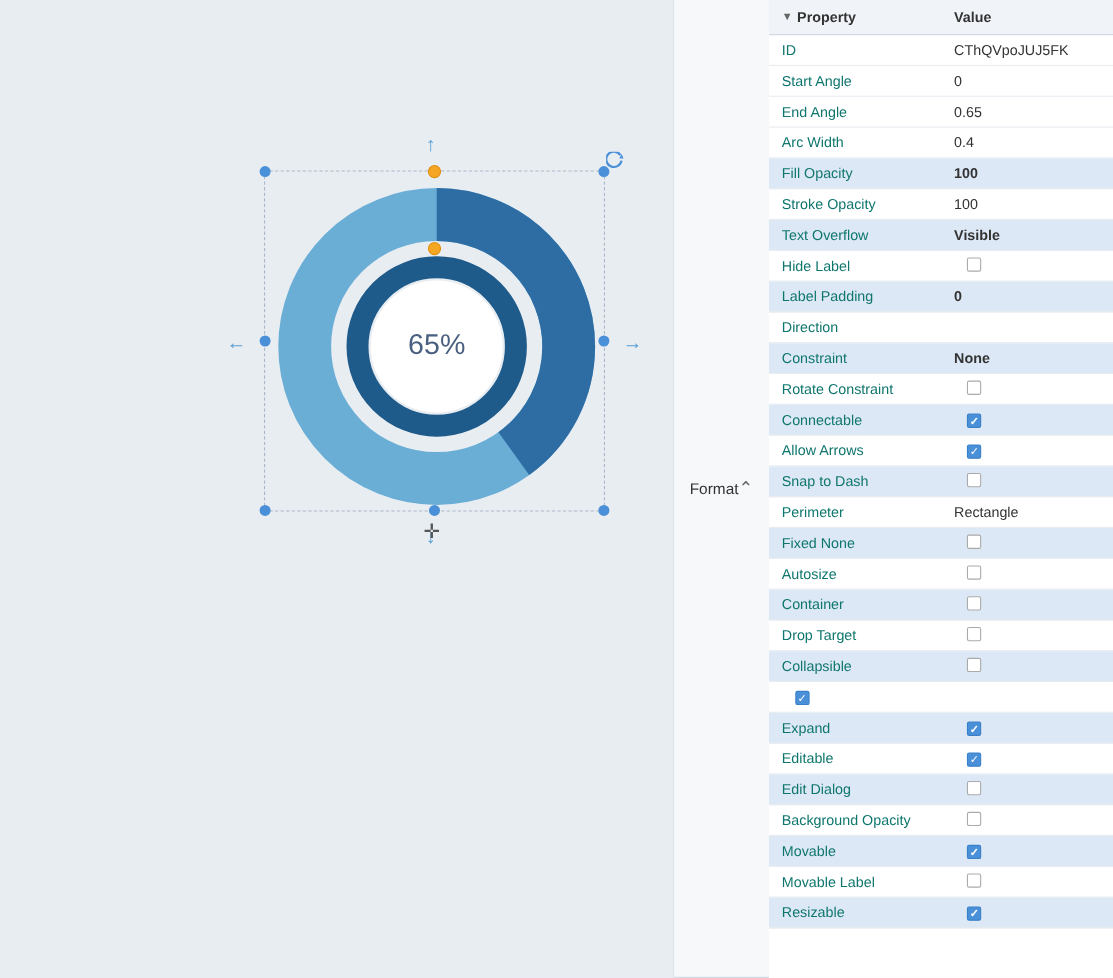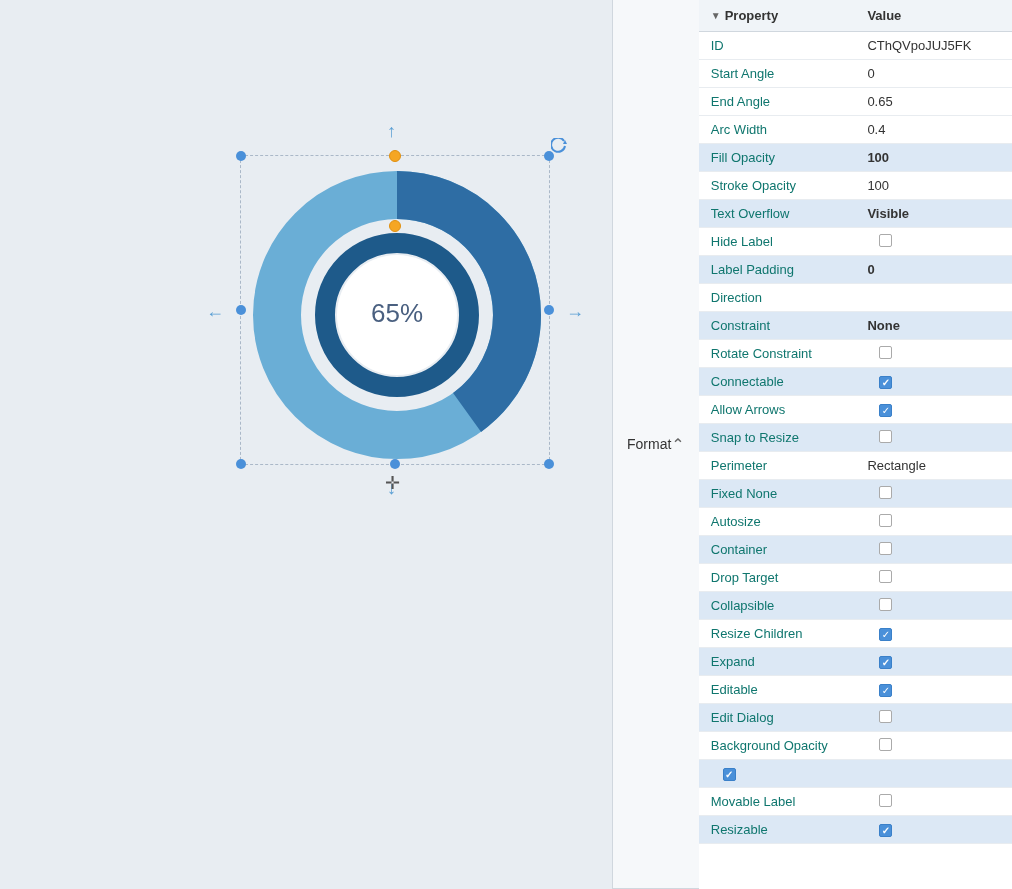--- a/index.html
+++ b/index.html
@@ -334,21 +334,21 @@
         </div>
         <div class="prop-row highlighted">
           <div class="prop-name">Connectable</div>
           <div class="prop-value"><span class="checkbox checked">✓</span></div>
         </div>
         <div class="prop-row">
           <div class="prop-name">Allow Arrows</div>
           <div class="prop-value"><span class="checkbox checked">✓</span></div>
         </div>
         <div class="prop-row highlighted">
-          <div class="prop-name">Snap to Resize</div>
+          <div class="prop-name">Snap to Dash</div>
           <div class="prop-value"><span class="checkbox"></span></div>
         </div>
         <div class="prop-row">
           <div class="prop-name">Perimeter</div>
           <div class="prop-value">Rectangle</div>
         </div>
         <div class="prop-row highlighted">
           <div class="prop-name">Fixed None</div>
           <div class="prop-value"><span class="checkbox"></span></div>
         </div>
@@ -362,40 +362,40 @@
         </div>
         <div class="prop-row">
           <div class="prop-name">Drop Target</div>
           <div class="prop-value"><span class="checkbox"></span></div>
         </div>
         <div class="prop-row highlighted">
           <div class="prop-name">Collapsible</div>
           <div class="prop-value"><span class="checkbox"></span></div>
         </div>
         <div class="prop-row">
-          <div class="prop-name">Resize Children</div>
           <div class="prop-value"><span class="checkbox checked">✓</span></div>
         </div>
         <div class="prop-row highlighted">
           <div class="prop-name">Expand</div>
           <div class="prop-value"><span class="checkbox checked">✓</span></div>
         </div>
         <div class="prop-row">
           <div class="prop-name">Editable</div>
           <div class="prop-value"><span class="checkbox checked">✓</span></div>
         </div>
         <div class="prop-row highlighted">
           <div class="prop-name">Edit Dialog</div>
           <div class="prop-value"><span class="checkbox"></span></div>
         </div>
         <div class="prop-row">
           <div class="prop-name">Background Opacity</div>
           <div class="prop-value"><span class="checkbox"></span></div>
         </div>
         <div class="prop-row highlighted">
+          <div class="prop-name">Movable</div>
           <div class="prop-value"><span class="checkbox checked">✓</span></div>
         </div>
         <div class="prop-row">
           <div class="prop-name">Movable Label</div>
           <div class="prop-value"><span class="checkbox"></span></div>
         </div>
         <div class="prop-row highlighted">
           <div class="prop-name">Resizable</div>
           <div class="prop-value"><span class="checkbox checked">✓</span></div>
         </div>

